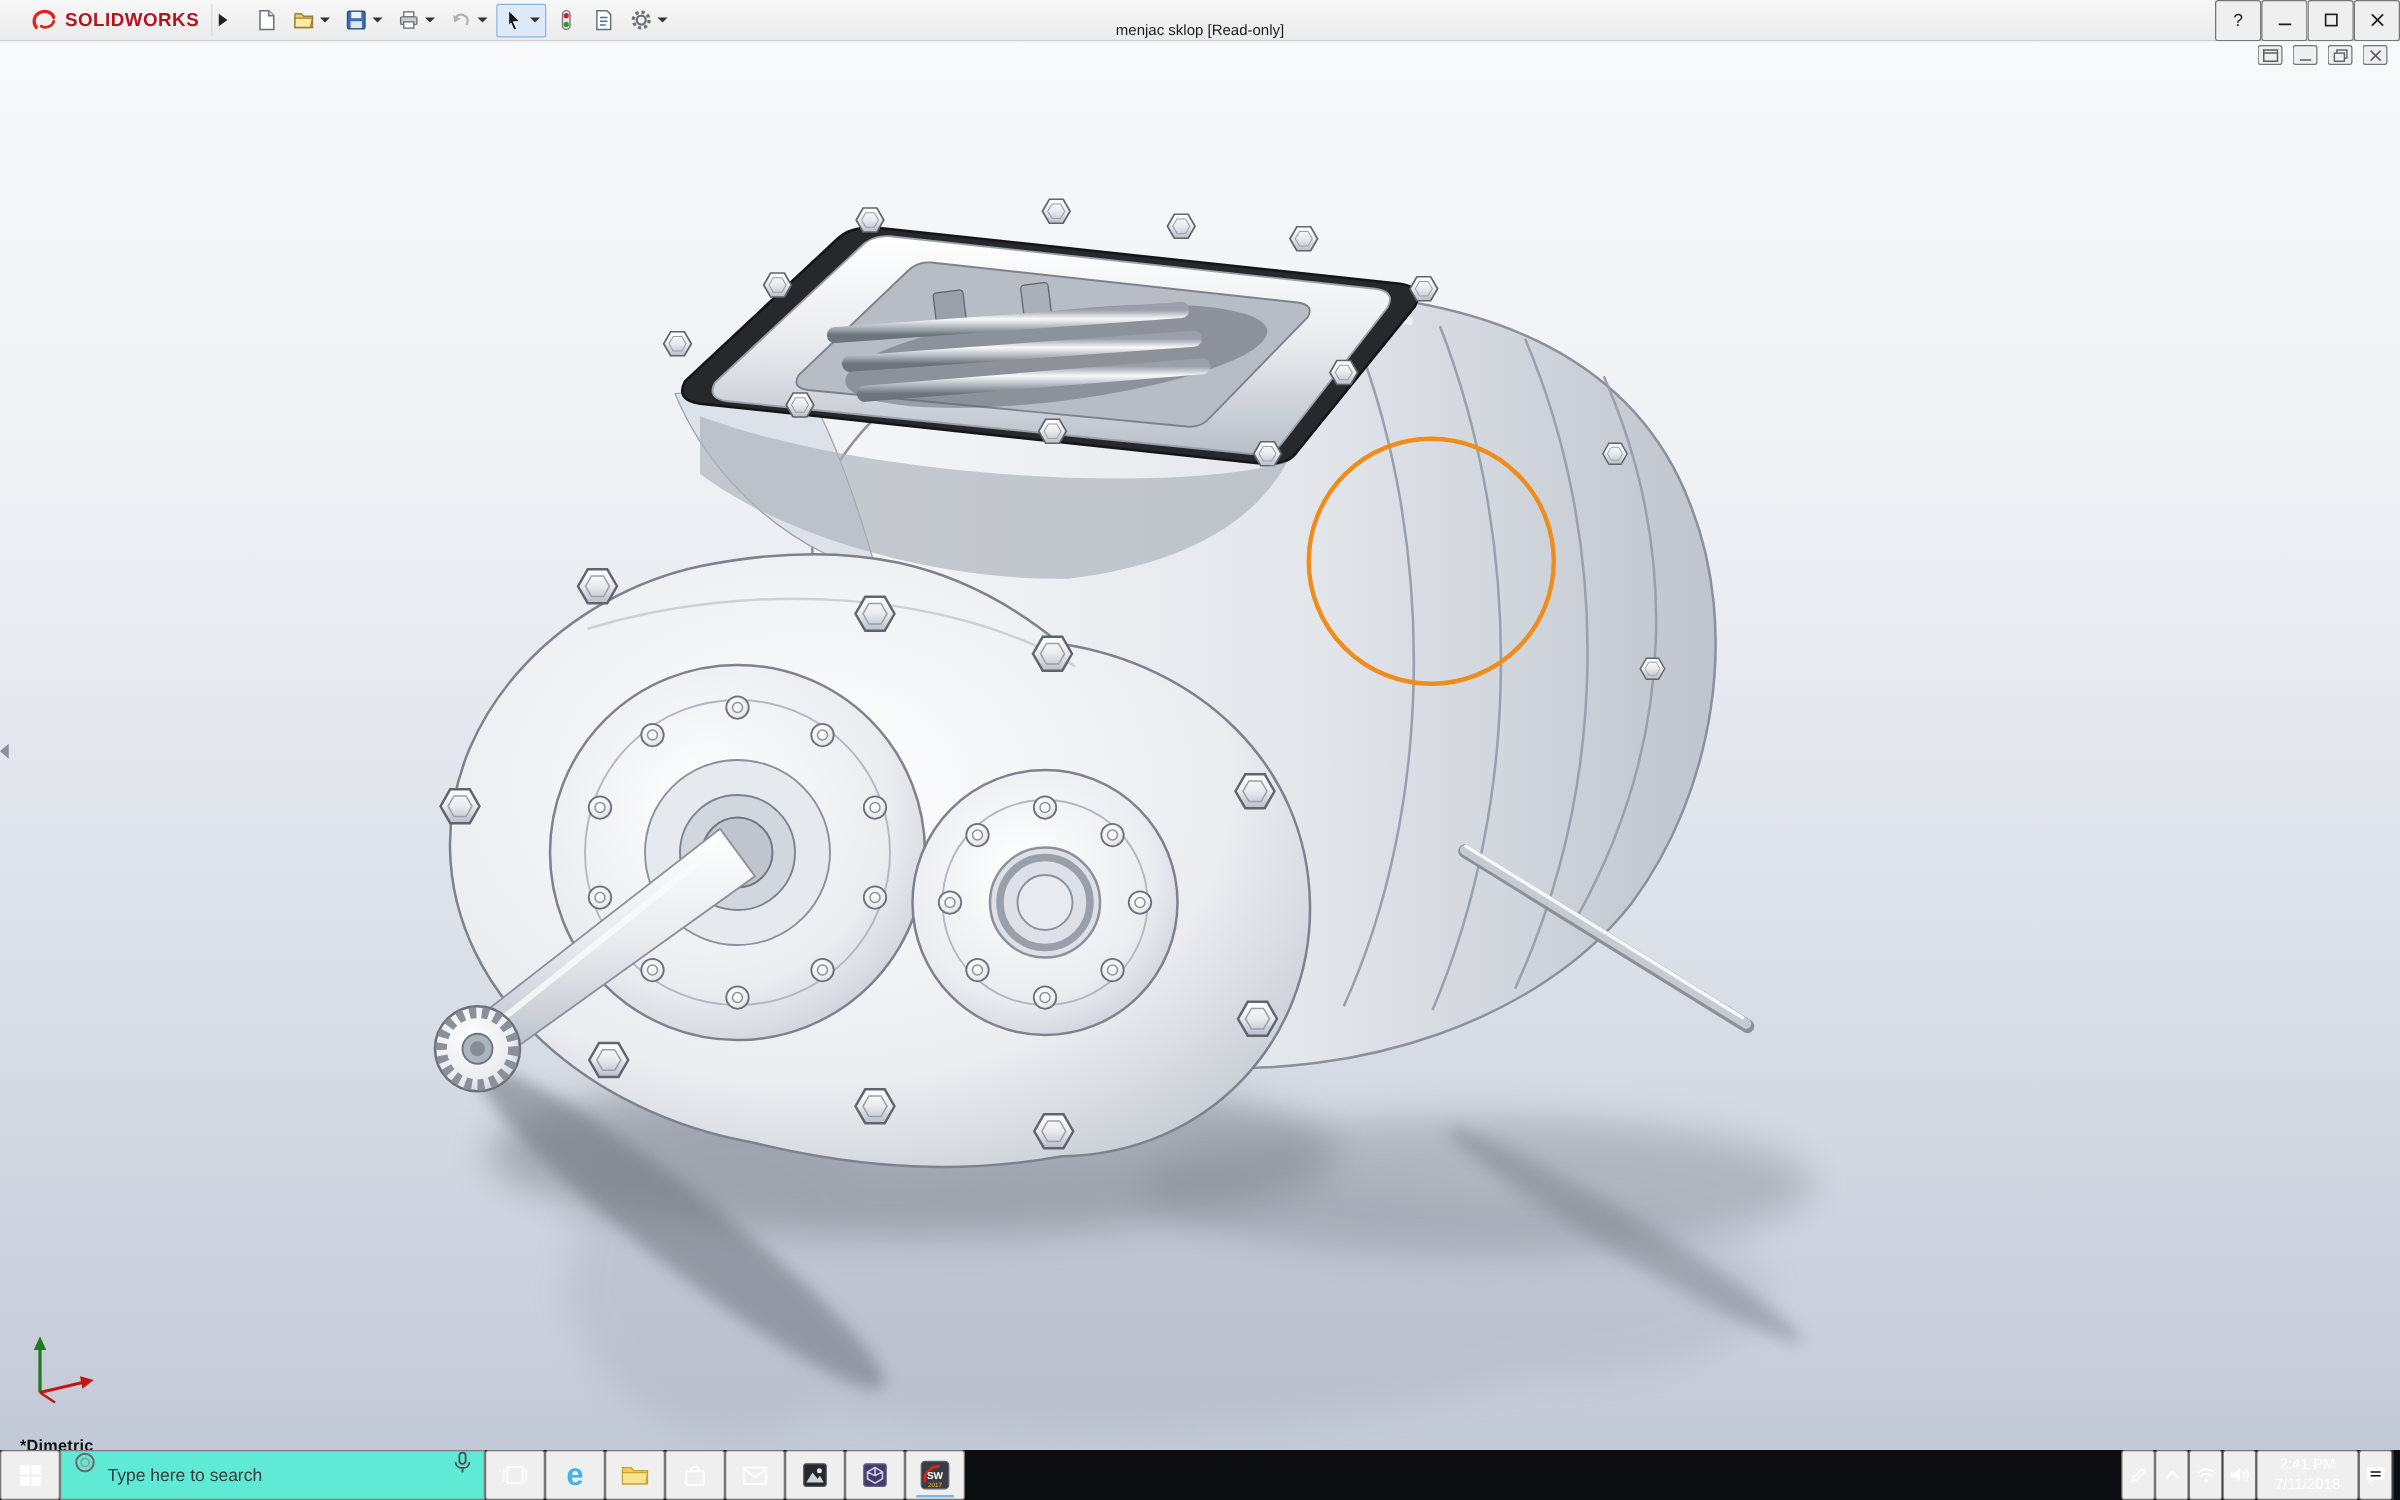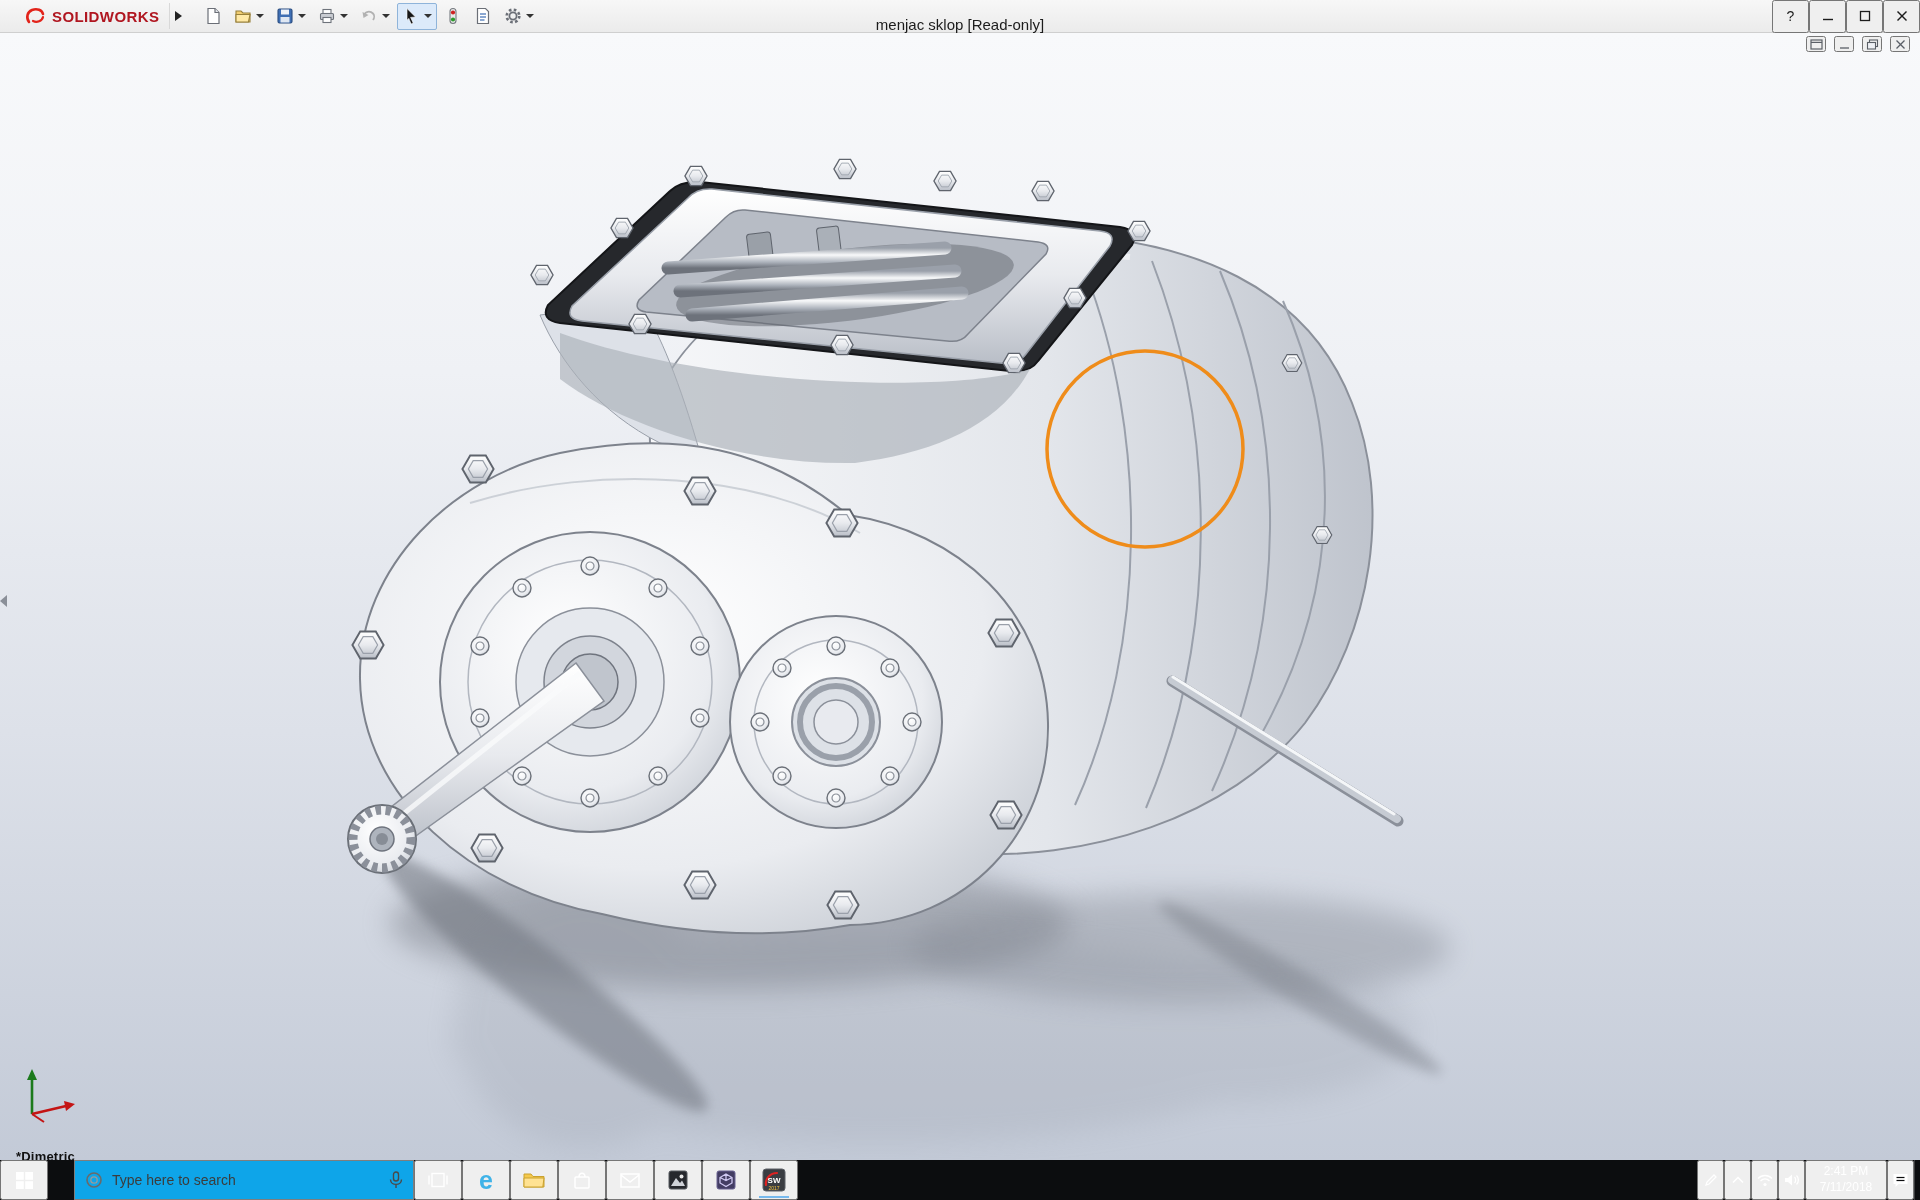--- a/index.html
+++ b/index.html
@@ -11,42 +11,42 @@
   .titlebar{position:absolute;top:0;left:0;right:0;height:33px;background:linear-gradient(#f7f7f7,#ebebeb);border-bottom:1px solid #cfcfcf;display:flex;align-items:center;z-index:20;padding-left:17px;}
   .brand{display:flex;align-items:center;gap:5px;padding:0 10px 0 8px;height:100%;}
   .brand-text{font-size:15px;font-weight:bold;color:#b01620;letter-spacing:.4px;}
   .flyout-btn{width:18px;height:26px;display:flex;align-items:center;justify-content:center;border-left:1px solid #d8d8d8;}
   .flyout-tri{width:0;height:0;border-top:5px solid transparent;border-bottom:5px solid transparent;border-left:7px solid #222;}
   .toolbar{display:flex;align-items:center;gap:2px;margin-left:12px;height:100%;}
   .tool{display:flex;align-items:center;height:27px;padding:0 4px;border:1px solid transparent;border-radius:2px;background:transparent;}
   .tool.active{border-color:#8fb4da;background:#dceafa;}
   .tool svg{width:18px;height:18px;display:block;}
   .caret{width:0;height:0;border-left:4px solid transparent;border-right:4px solid transparent;border-top:4px solid #333;margin-left:4px;}
-  .doc-title{position:absolute;left:50%;top:0;height:48px;display:flex;align-items:center;transform:translateX(-50%);font-size:15px;color:#1c1c1c;white-space:nowrap;}
+  .doc-title{position:absolute;left:50%;top:0;height:48px;display:flex;align-items:center;transform:translateX(-50%);font-size:12px;color:#1c1c1c;white-space:nowrap;}
   .win-controls{margin-left:auto;display:flex;height:33px;}
   .win-btn{width:37px;height:33px;display:flex;align-items:center;justify-content:center;font-size:14px;color:#1c1c1c;}
   .win-btn svg{width:12px;height:12px;display:block;}
 
   
   .viewport{position:absolute;top:33px;left:0;right:0;bottom:40px;overflow:hidden;
     background:linear-gradient(180deg,#f8f9fb 0%,#eff1f5 30%,#dde1e9 62%,#c3cad7 100%);}
   .model{position:absolute;inset:0;width:100%;height:100%;}
   .child-controls{position:absolute;top:3px;right:10px;display:flex;gap:8px;z-index:6;}
   .child-btn{width:20px;height:16px;display:flex;align-items:center;justify-content:center;}
   .child-btn svg{width:13px;height:11px;display:block;}
   .collapse-arrow{position:absolute;left:0;top:558px;width:12px;height:20px;display:flex;align-items:center;z-index:6;}
   .collapse-tri{width:0;height:0;border-top:6px solid transparent;border-bottom:6px solid transparent;border-right:7px solid #8a8f98;}
   .triad{position:absolute;left:20px;bottom:34px;width:64px;height:62px;z-index:5;}
   .view-label{position:absolute;left:16px;bottom:-4px;font-size:13px;font-weight:bold;color:#111;z-index:5;letter-spacing:.2px;}
 
   
   .taskbar{position:absolute;left:0;right:0;bottom:0;height:40px;background:#0c0d0f;display:flex;align-items:stretch;z-index:30;}
   .tb-btn{width:48px;display:flex;align-items:center;justify-content:center;position:relative;}
   .tb-btn svg{display:block;}
-  .search{width:340px;background:#0ea5e9;display:flex;align-items:center;gap:9px;padding:0 10px;border:1px solid #7e7e7e;margin-left:26px;}
+  .search{width:340px;background:#5eead4;display:flex;gap:9px;padding:0 10px;border:1px solid #7e7e7e;}
   .search input{flex:1;border:none;outline:none;font-size:14px;color:#1f1f1f;background:transparent;font-family:"Liberation Sans",sans-serif;}
   .search input::placeholder{color:#3c3c3c;opacity:1;}
   .edge-e{font-size:25px;font-weight:bold;color:#3fb3e8;line-height:1;}
   .sw-active::after{content:"";position:absolute;left:7px;right:7px;bottom:0;height:2px;background:#76b9ed;}
   .tray{margin-left:auto;display:flex;align-items:stretch;}
   .tray-btn{width:27px;display:flex;align-items:center;justify-content:center;color:#fff;}
   .clock{width:82px;display:flex;flex-direction:column;align-items:center;justify-content:center;color:#fff;font-size:12px;line-height:1.3;}
   .show-desktop{width:6px;border-left:1px solid #3a3b3d;}
 </style>
 </head>

